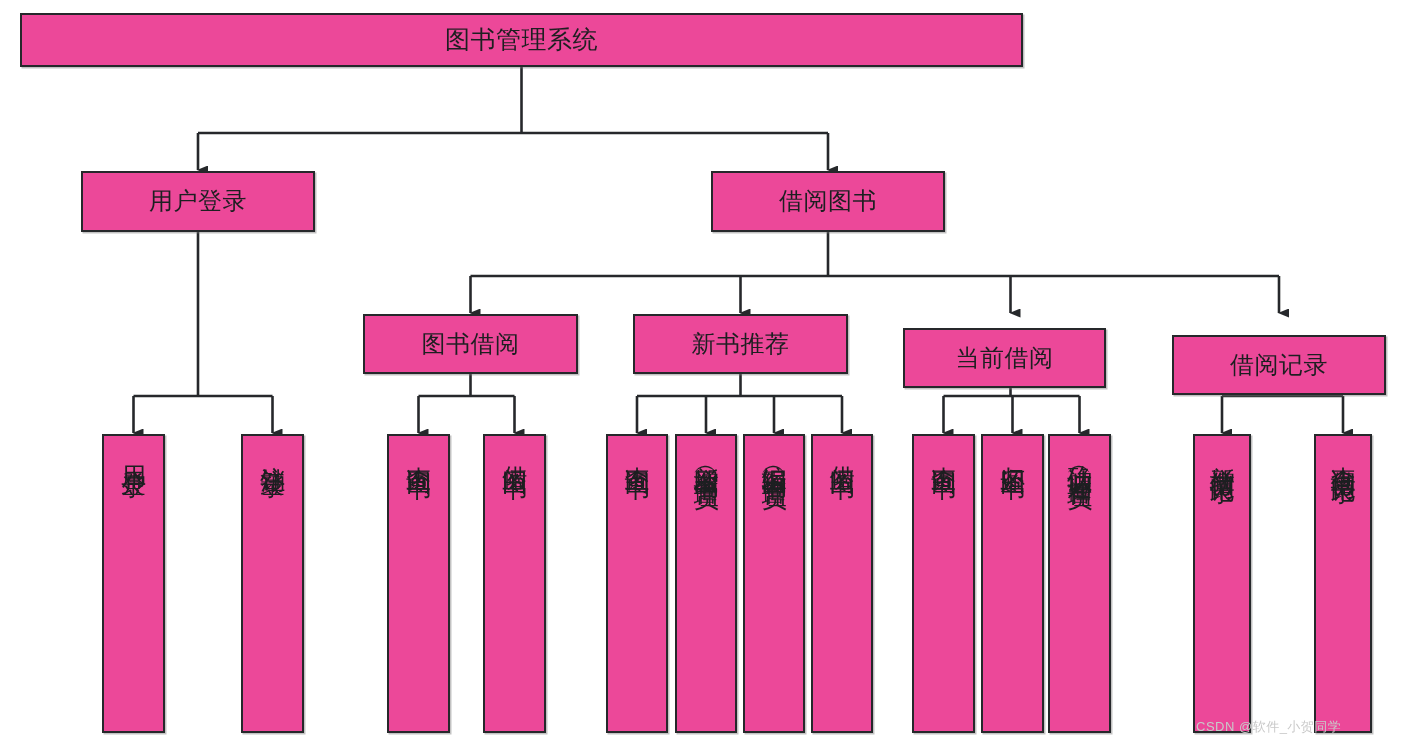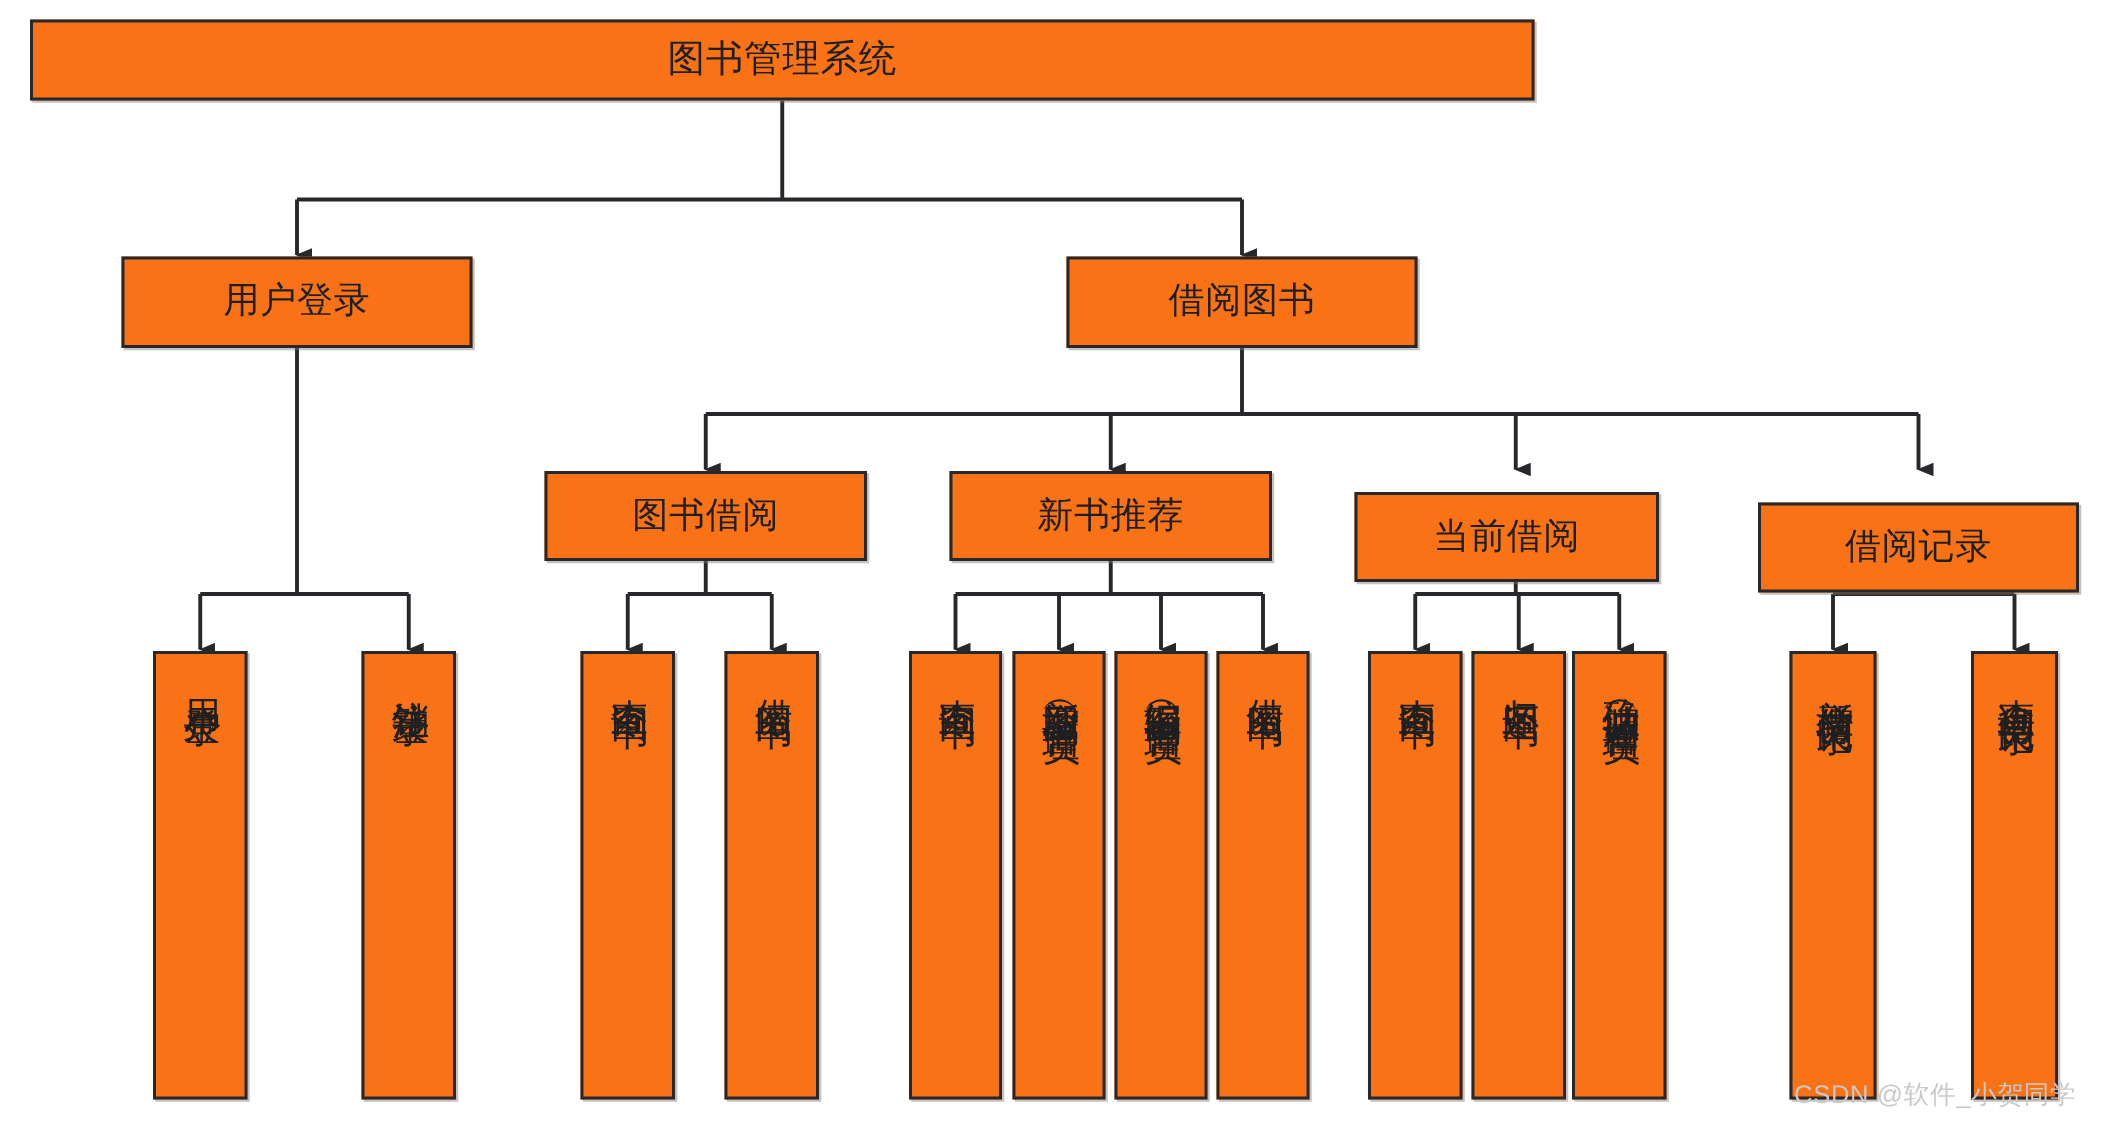--- a/index.html
+++ b/index.html
@@ -22,21 +22,21 @@
     position: absolute;
     left: 0;
     top: 0;
     width: 1405px;
     height: 747px;
     pointer-events: none;
   }
   .node {
     position: absolute;
     box-sizing: border-box;
-    background: #f97316;
+    background: #ec4899;
     border: 2.5px solid #26282b;
     display: flex;
     align-items: center;
     justify-content: center;
     color: #1d1f21;
     box-shadow: 1.5px 1.5px 0 rgba(120,120,120,0.45);
   }
   .node-label {
     display: block;
     text-align: center;
@@ -61,21 +61,21 @@
     writing-mode: vertical-rl;
     text-orientation: upright;
     font-size: 25px;
     line-height: 1.02;
     letter-spacing: 3px;
     white-space: nowrap;
   }
   .watermark {
     position: absolute;
     color: #c9c9c9;
-    font-size: 17px;
+    font-size: 13px;
     letter-spacing: 0.5px;
     white-space: nowrap;
     user-select: none;
   }
 </style>
 </head>
 <body>
 
 <div id="diagram-root">
 

